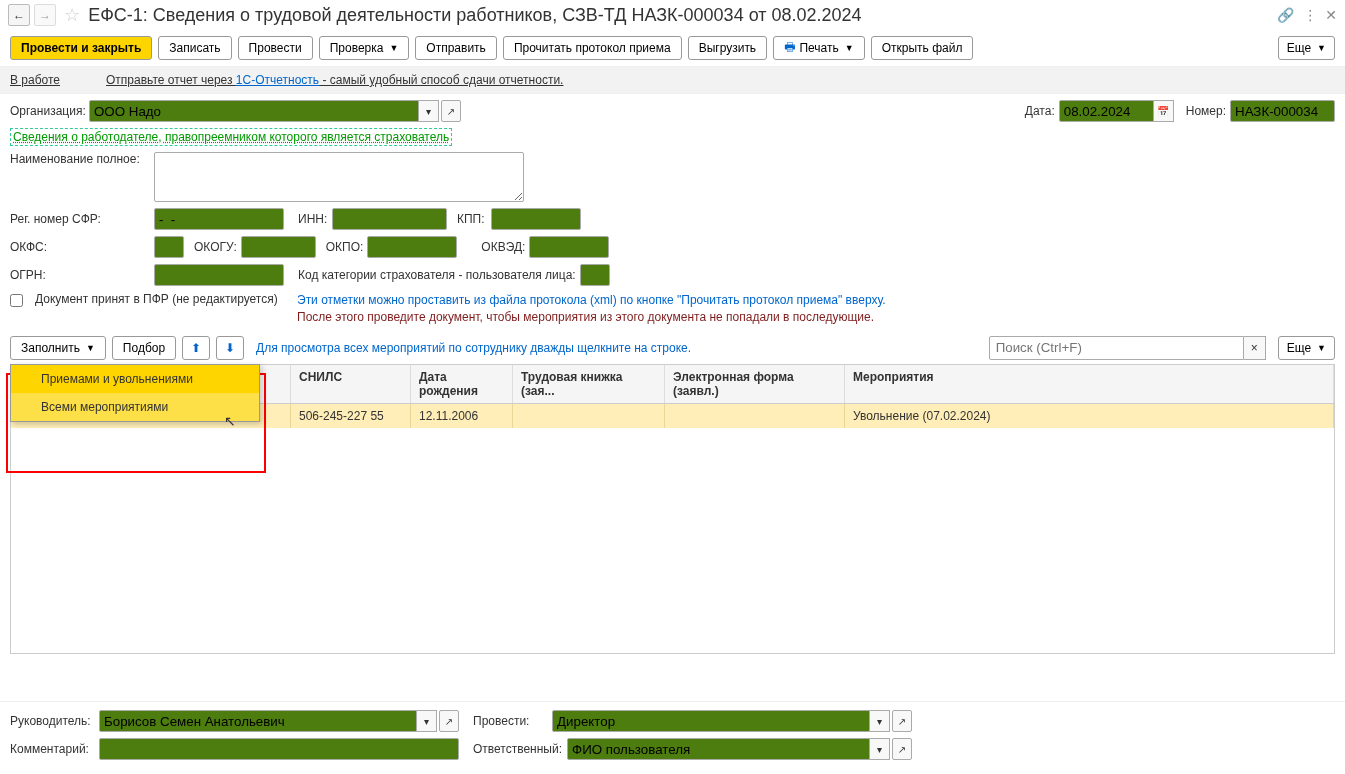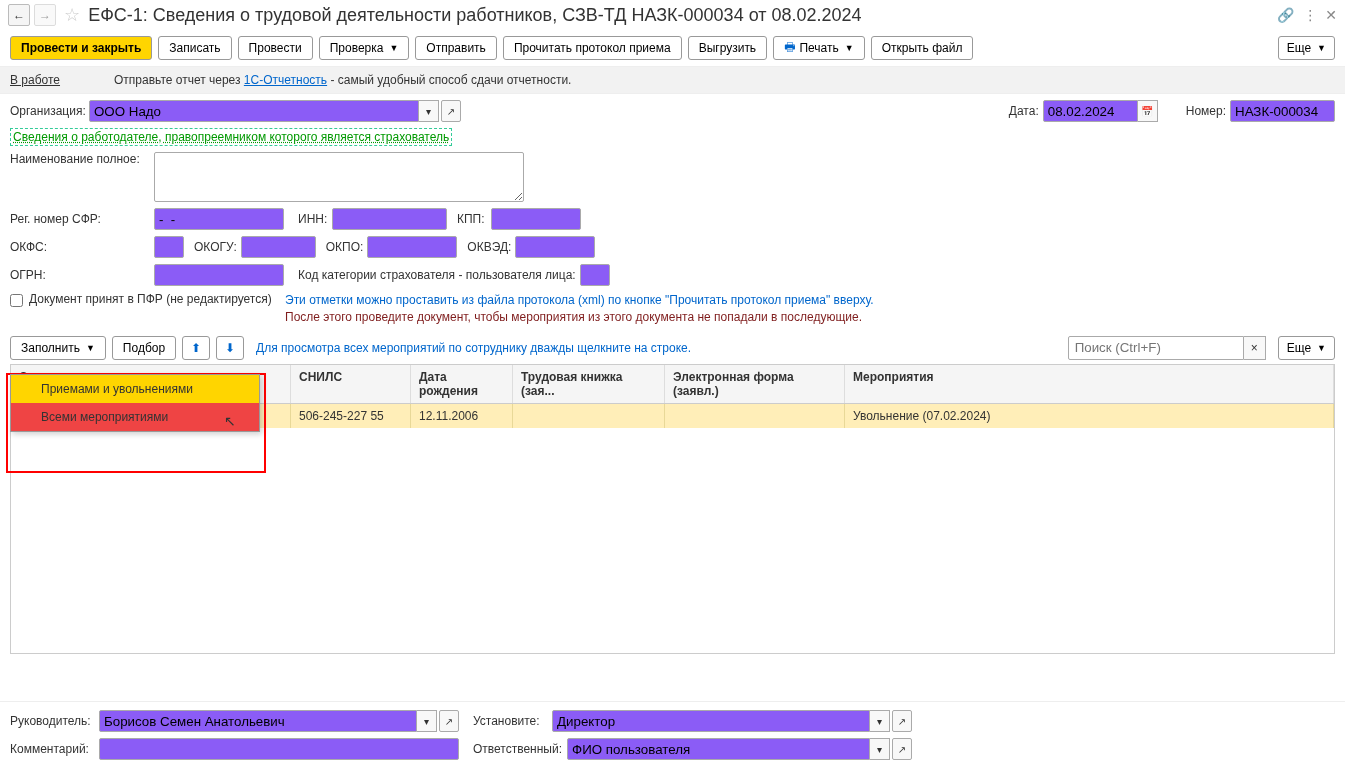--- a/index.html
+++ b/index.html
@@ -9,45 +9,45 @@
 .nav-btn.disabled { opacity: 0.5; }
 .star-icon { color: #ccc; font-size: 18px; margin: 0 4px; }
 .title-text { font-size: 18px; font-weight: normal; }
 .title-right { margin-left: auto; display: flex; gap: 8px; align-items: center; }
 .title-icon { color: #888; cursor: pointer; font-size: 14px; }
 .toolbar { display: flex; gap: 6px; padding: 6px 10px; align-items: center; }
 .btn { border: 1px solid #999; background: #fff; padding: 4px 10px; cursor: pointer; border-radius: 3px; font-size: 12px; height: 24px; display: inline-flex; align-items: center; gap: 4px; }
 .btn.primary { background: #ffd500; border-color: #999; font-weight: bold; }
 .btn.more { padding: 4px 8px; }
 .btn .caret { font-size: 9px; margin-left: 2px; }
-.status-bar { background: #f2f2f2; padding: 6px 10px; display: flex; gap: 14px; align-items: center; border-top: 1px solid #eee; border-bottom: 1px solid #eee; }
+.status-bar { background: #f2f2f2; padding: 6px 10px; display: flex; gap: 6px; align-items: center; border-top: 1px solid #eee; border-bottom: 1px solid #eee; text-decoration: underline; }
 .status-link { text-decoration: underline; color: #333; cursor: pointer; }
 .link-blue { color: #0066cc; text-decoration: underline; cursor: pointer; }
 .link-green { color: #009900; text-decoration: underline dotted; cursor: pointer; border: 1px dashed #3c9; padding: 1px 2px; }
 .form-area { padding: 6px 10px; }
 .form-row { display: flex; align-items: center; gap: 4px; margin-bottom: 6px; }
 .label { display: inline-block; }
-.input { border: 1px solid #aaa; height: 22px; padding: 2px 4px; border-radius: 2px; background: #8b5cf6; }
+.input { border: 1px solid #aaa; height: 22px; padding: 2px 4px; border-radius: 2px; background: #4d7c0f; }
 .input-group { display: flex; }
 .input-group .input { border-radius: 2px 0 0 2px; }
 .input-btn { width: 20px; height: 22px; border: 1px solid #aaa; border-left: none; background: #f8f8f8; display: flex; align-items: center; justify-content: center; cursor: pointer; font-size: 10px; }
 .textarea { border: 1px solid #aaa; width: 370px; height: 50px; border-radius: 2px; }
 .info-text { color: #0066cc; }
 .info-green { color: #7f1d1d; }
-.checkbox-row { display: flex; align-items: flex-start; gap: 6px; margin-top: 4px; }
+.checkbox-row { display: flex; align-items: flex-start; gap: 12px; margin-top: 4px; }
 .checkbox { width: 13px; height: 13px; margin-top: 2px; }
 .info-block { flex: 1; line-height: 1.4; }
 .table-toolbar { display: flex; gap: 6px; padding: 4px 10px; align-items: center; position: relative; }
 .arrow-btn { width: 28px; height: 24px; border: 1px solid #999; background: #fff; display: flex; align-items: center; justify-content: center; cursor: pointer; border-radius: 3px; }
 .arrow-up { color: #0066cc; }
 .arrow-down { color: #0066cc; }
 .search-box { margin-left: auto; display: flex; }
-.search-input { width: 176px; height: 24px; border: 1px solid #aaa; padding: 2px 6px; border-radius: 2px 0 0 2px; color: #6d28d9; }
+.search-input { width: 255px; height: 24px; border: 1px solid #aaa; padding: 2px 6px; border-radius: 2px 0 0 2px; color: #6d28d9; }
 .search-clear { width: 22px; height: 24px; border: 1px solid #aaa; border-left: none; background: #f8f8f8; display: flex; align-items: center; justify-content: center; cursor: pointer; }
-.dropdown-menu { position: absolute; left: 10px; top: 42px; width: 250px; background: #ef4444; border: 1px solid #999; box-shadow: 2px 2px 6px rgba(0,0,0,0.2); z-index: 10; }
+.dropdown-menu { position: absolute; left: 10px; top: 32px; width: 250px; background: #fde047; border: 1px solid #999; box-shadow: 2px 2px 6px rgba(0,0,0,0.2); z-index: 10; }
 .dropdown-item { padding: 7px 12px 7px 30px; cursor: pointer; }
 .dropdown-item.highlighted { background: #ffd500; }
 .highlight-box { position: absolute; border: 2px solid red; pointer-events: none; z-index: 5; }
 .cursor { position: absolute; z-index: 20; font-size: 14px; pointer-events: none; }
 .table-container { margin: 0 10px; border: 1px solid #ccc; height: 290px; overflow: hidden; }
 .table-header { display: flex; background: #f5f5f5; border-bottom: 1px solid #ccc; }
 .th { padding: 5px 8px; border-right: 1px solid #ddd; font-weight: bold; }
 .table-row { display: flex; background: #ffeeb8; }
 .td { padding: 5px 8px; border-right: 1px solid #e8d898; }
 .footer { position: absolute; bottom: 8px; left: 0; right: 0; padding: 0 10px; border-top: 1px solid #eee; padding-top: 8px; }
@@ -109,21 +109,21 @@
     <div class="input-group">
       <input class="input" style="width: 330px;" value="ООО Надо">
       <div class="input-btn">▾</div>
       <div class="input-btn" style="border-left:1px solid #aaa;margin-left:2px;border-radius:2px">↗</div>
     </div>
     <span style="margin-left:auto">Дата:</span>
     <div class="input-group">
       <input class="input" style="width: 95px;" value="08.02.2024">
       <div class="input-btn">📅</div>
     </div>
-    <span style="margin-left:24px">Номер:</span>
+    <span style="margin-left:8px">Номер:</span>
     <input class="input" style="width: 105px;" value="НАЗК-000034">
   </div>
 
   <div class="form-row">
     <span class="link-green">Сведения о работодателе, правопреемником которого является страхователь</span>
   </div>
 
   <div class="form-row" style="align-items:flex-start">
     <span class="label" style="width:140px">Наименование полное:</span>
     <textarea class="textarea" style=""></textarea>
@@ -138,21 +138,21 @@
     <input class="input" style="width: 90px;">
   </div>
 
   <div class="form-row">
     <span class="label" style="width:140px">ОКФС:</span>
     <input class="input" style="width: 30px;">
     <span class="label" style="margin-left:6px">ОКОГУ:</span>
     <input class="input" style="width: 75px;">
     <span class="label" style="margin-left:6px">ОКПО:</span>
     <input class="input" style="width: 90px;">
-    <span class="label" style="margin-left:6px">ОКВЭД:</span>
+    <span class="label" style="margin-left:20px">ОКВЭД:</span>
     <input class="input" style="width: 80px;">
   </div>
 
   <div class="form-row">
     <span class="label" style="width:140px">ОГРН:</span>
     <input class="input" style="width: 130px;">
     <span class="label" style="margin-left:10px">Код категории страхователя - пользователя лица:</span>
     <input class="input" style="width: 30px;">
   </div>
 
@@ -217,21 +217,21 @@
 </div>
 
 <div class="footer">
   <div class="form-row">
     <span class="label" style="width:85px">Руководитель:</span>
     <div class="input-group">
       <input class="input" style="width: 318px;" value="Борисов Семен Анатольевич">
       <div class="input-btn">▾</div>
       <div class="input-btn" style="border-left:1px solid #aaa;margin-left:2px;border-radius:2px">↗</div>
     </div>
-    <span class="label" style="margin-left:10px;width:75px">Установите:</span>
+    <span class="label" style="margin-left:10px;width:75px">Провести:</span>
     <div class="input-group">
       <input class="input" style="width: 318px;" value="Директор">
       <div class="input-btn">▾</div>
       <div class="input-btn" style="border-left:1px solid #aaa;margin-left:2px;border-radius:2px">↗</div>
     </div>
   </div>
   <div class="form-row">
     <span class="label" style="width:85px">Комментарий:</span>
     <input class="input" style="width: 360px;">
     <span class="label" style="margin-left:10px;width:90px">Ответственный:</span>

